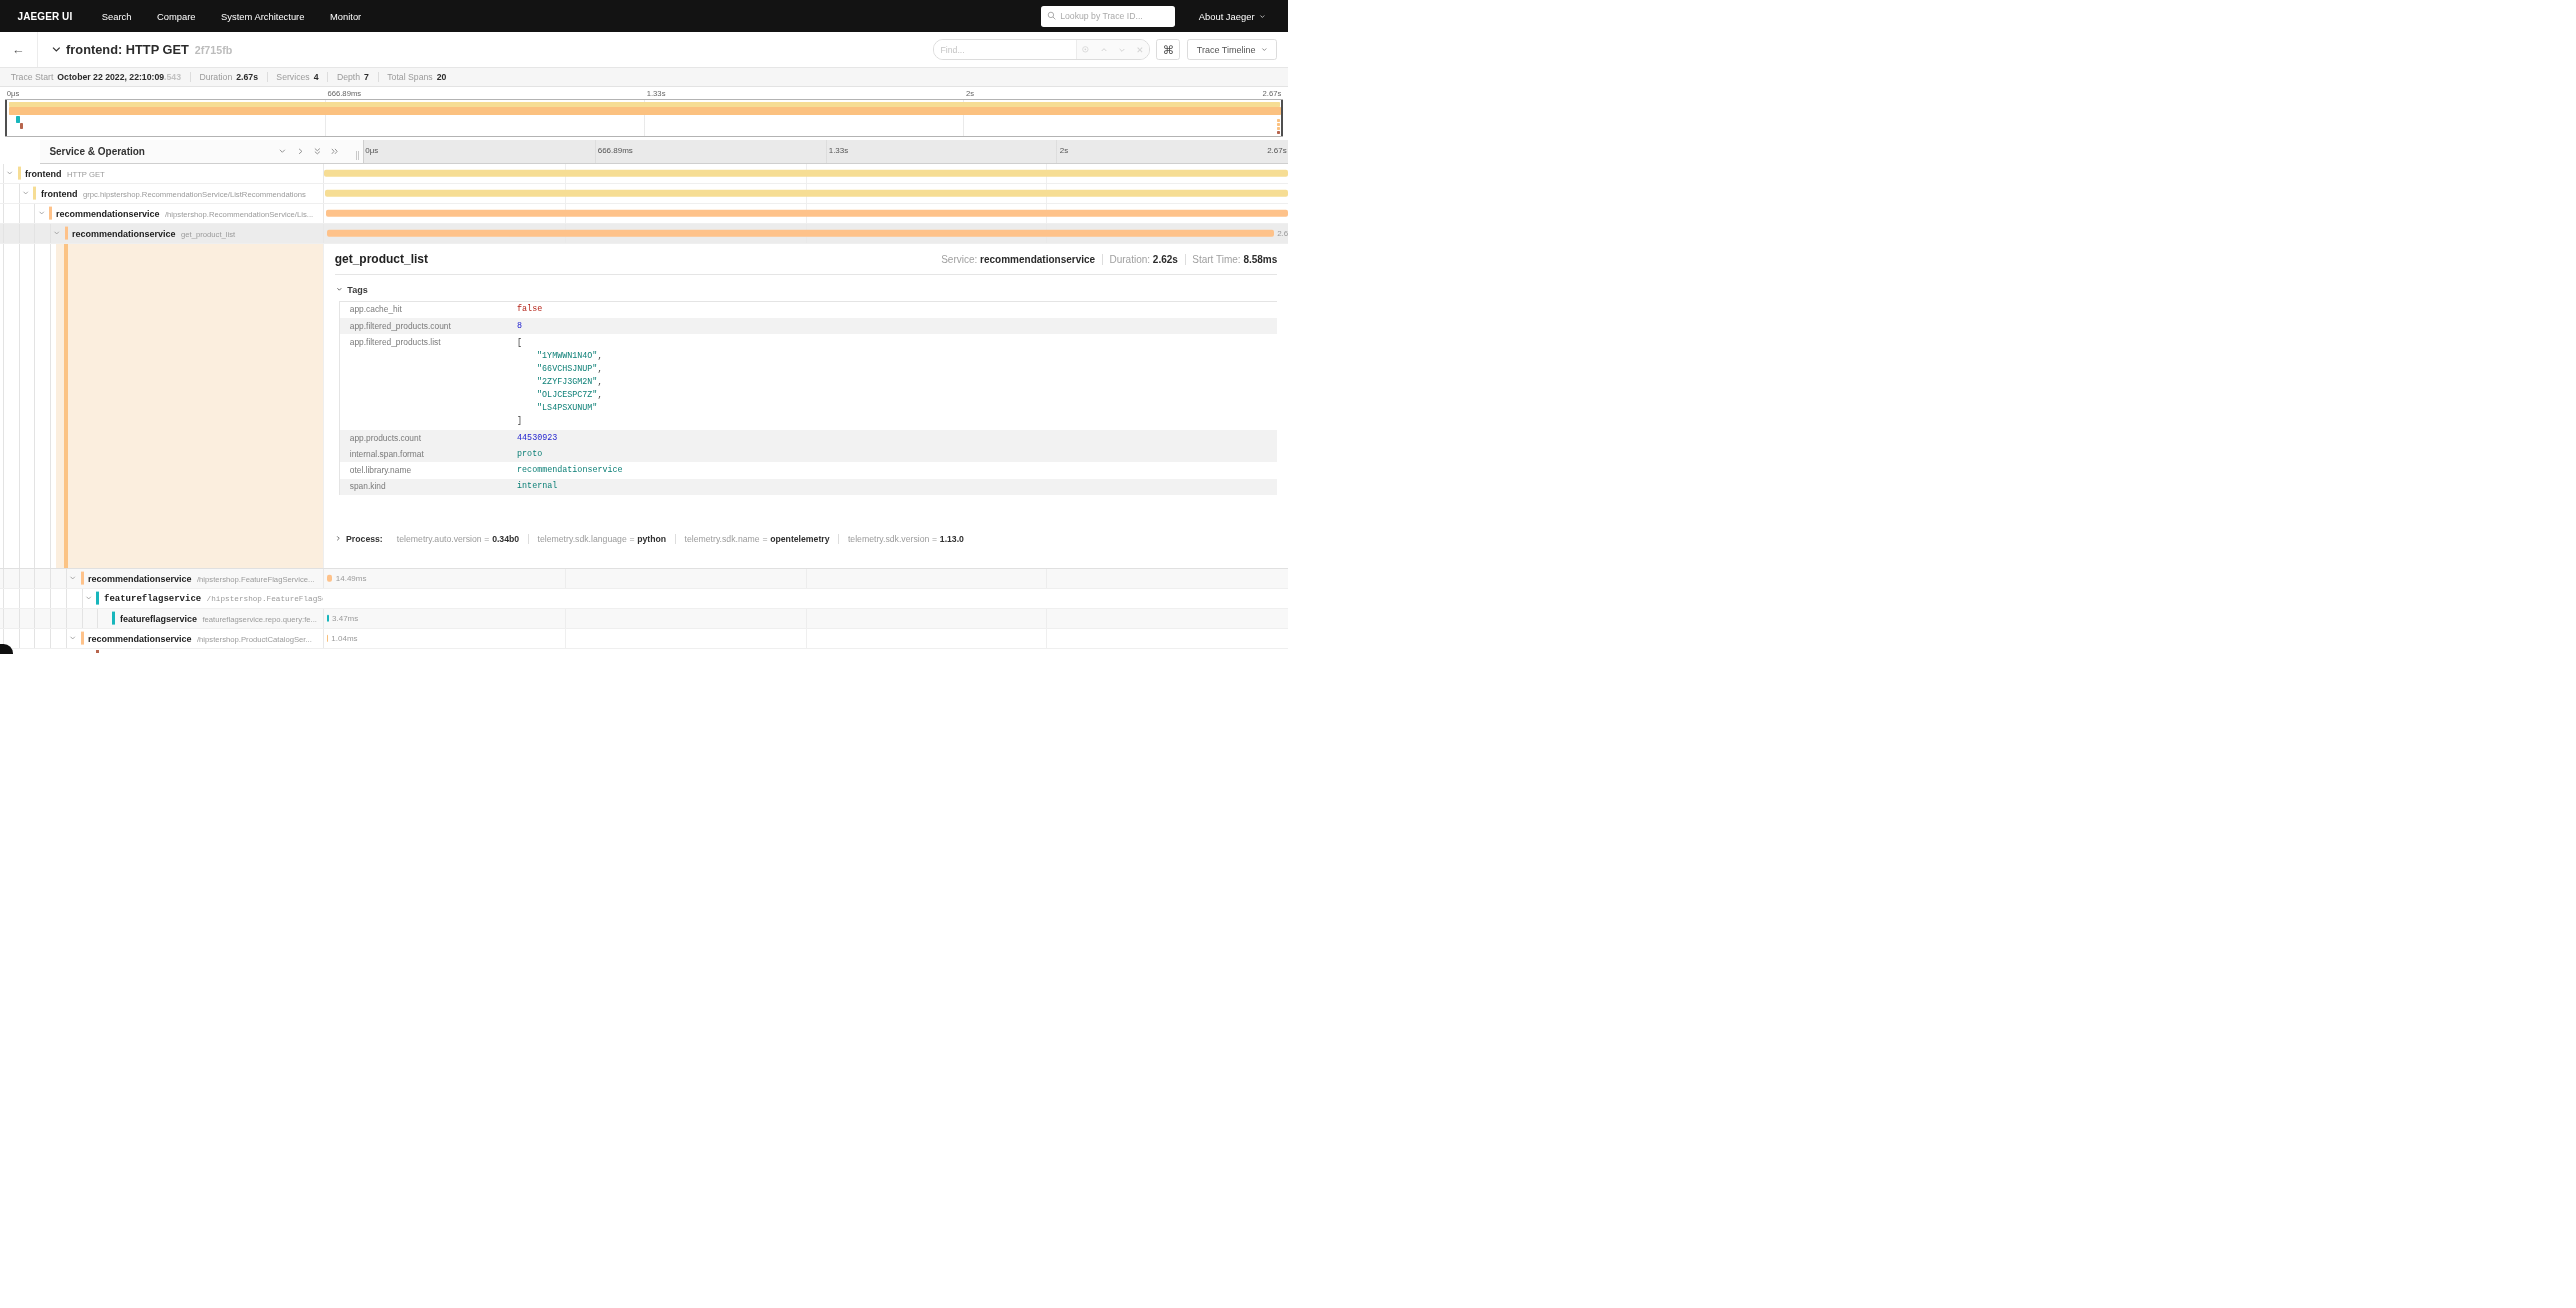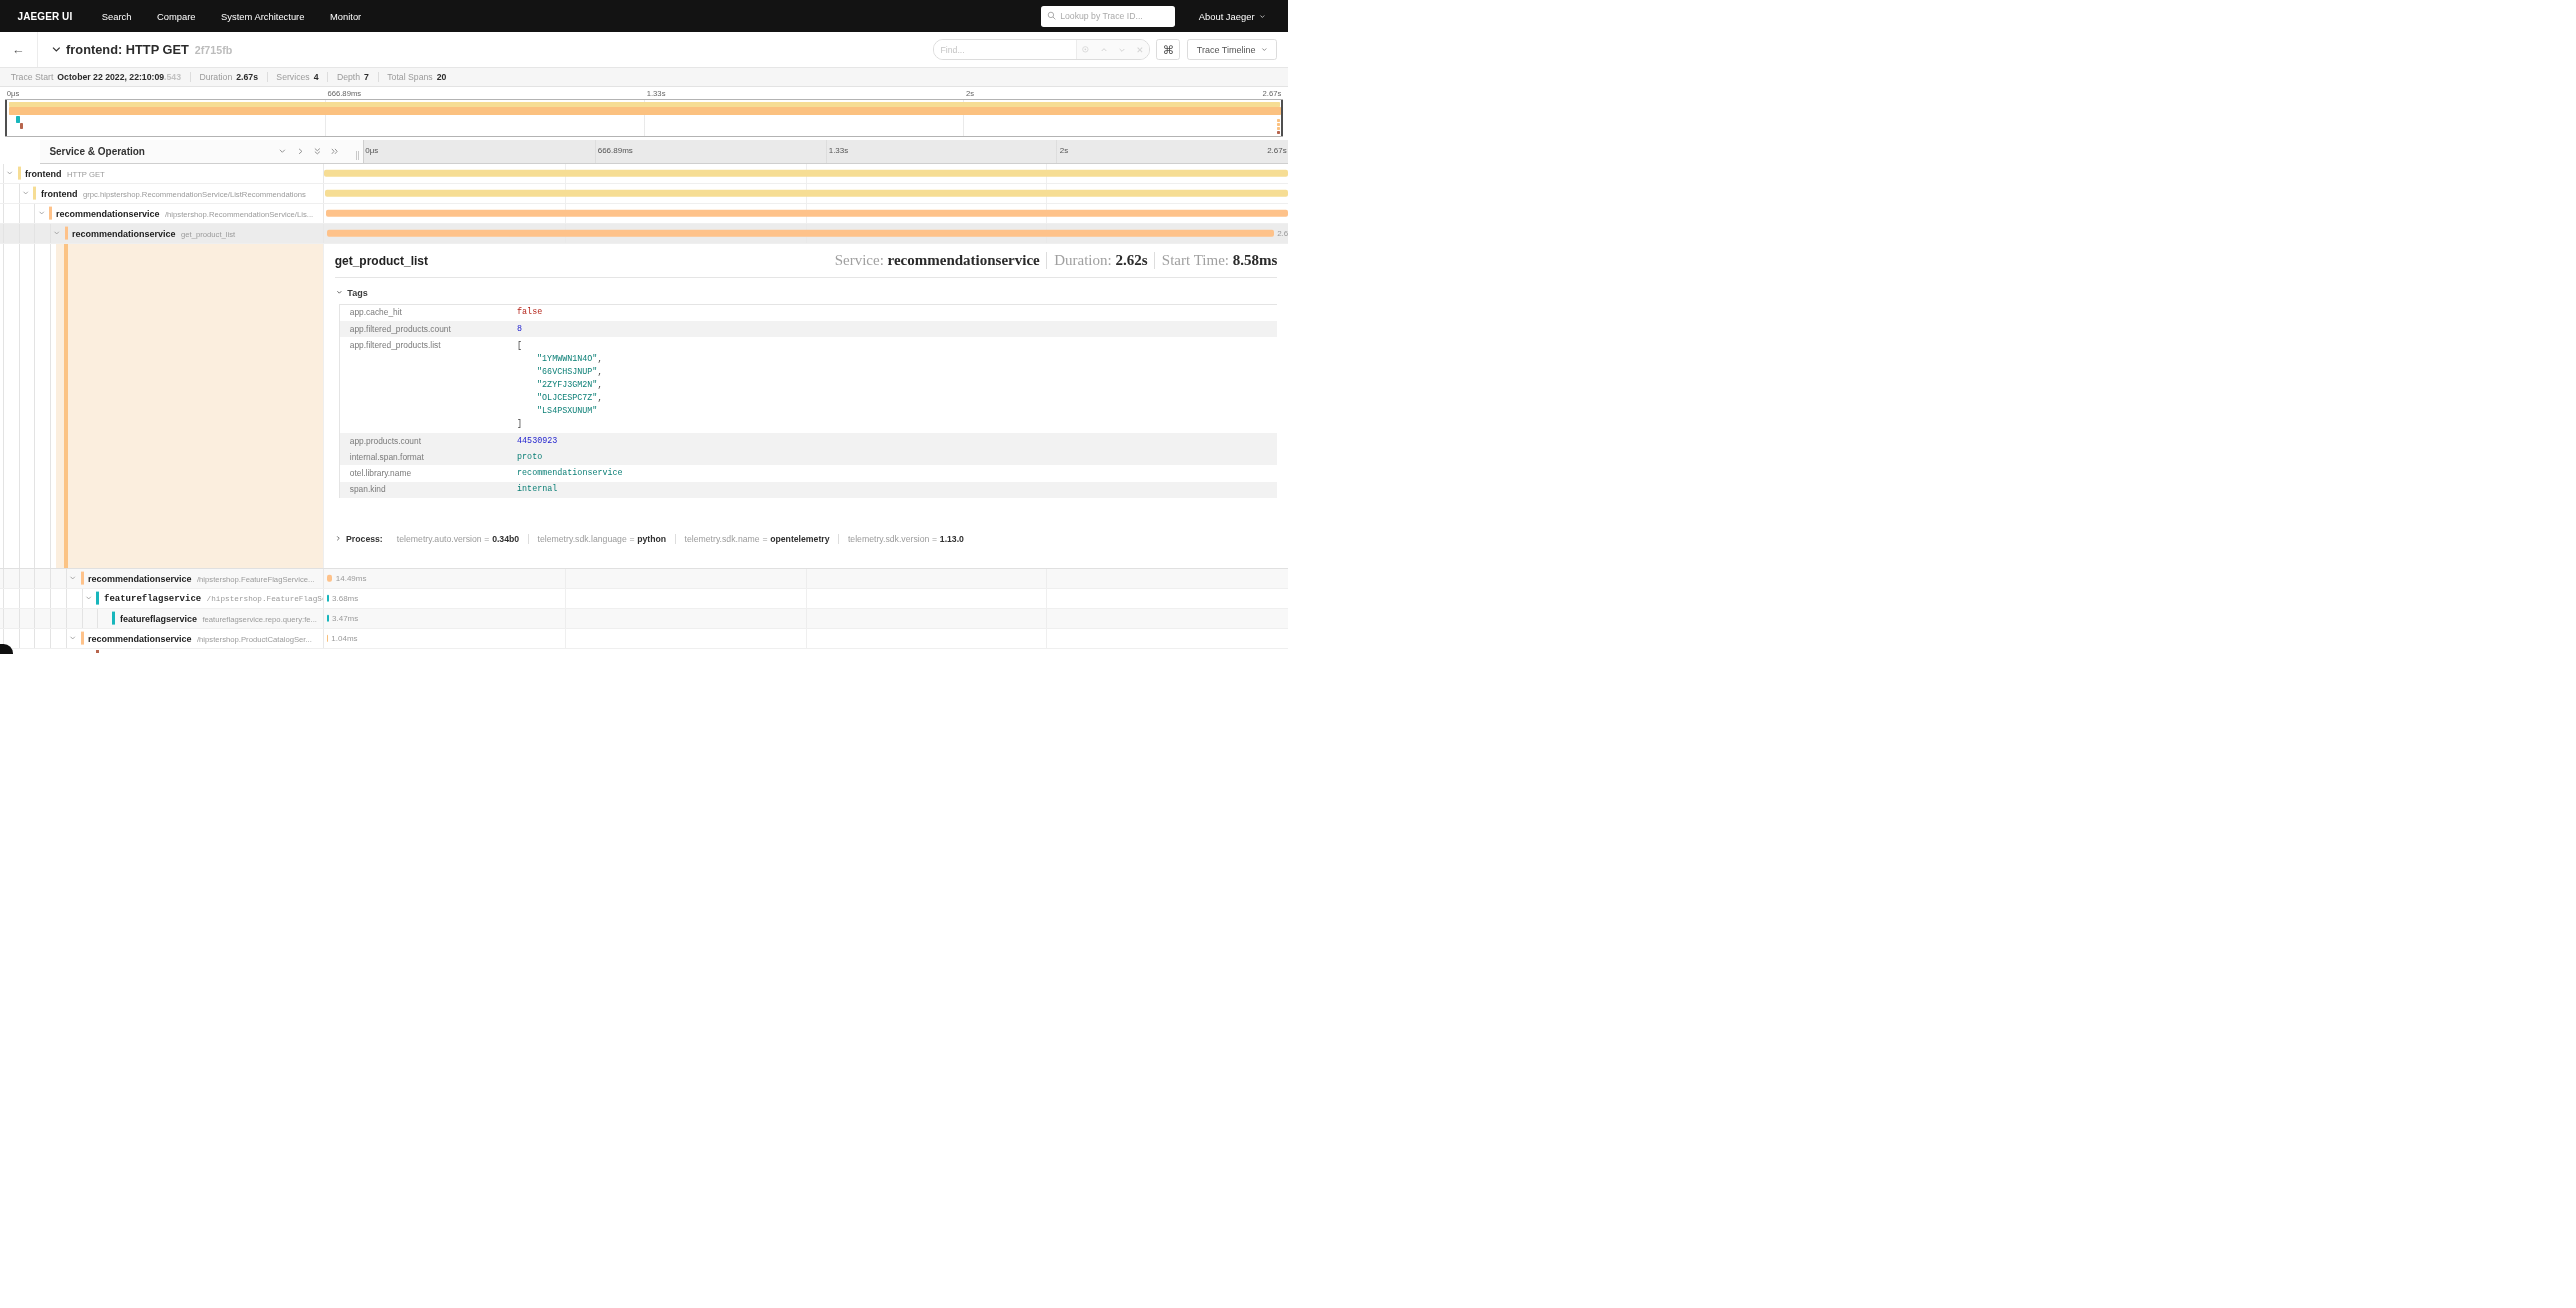--- a/index.html
+++ b/index.html
@@ -77,21 +77,21 @@
   .bar-label { position:absolute; top:50%; transform:translateY(-50%); font-size:8px; color:#9b9b9b; white-space:nowrap; }
 
   
   .detail-row { display:flex; height:325px; border-bottom:0.7px solid #e0e0e0; }
   .detail-left { position:relative; width:323px; flex-shrink:0; background:#fff; overflow:hidden; }
   .detail-tint { position:absolute; top:0; bottom:0; left:56px; right:0; }
   .detail-hl-guide { position:absolute; top:0; bottom:0; left:64px; width:4px; }
   .detail-panel { position:relative; flex:1; background:#fff; border-left:0.7px solid #eee; padding:8.7px 10.7px 0 10.7px; }
   .dp-titlerow { display:flex; align-items:baseline; }
   .dp-title { font-size:12px; font-weight:700; color:#222; }
-  .dp-meta { margin-left:auto; display:flex; align-items:center; font-size:15px;font-family:Liberation Serif, serif; }
+  .dp-meta { margin-left:auto; display:flex; align-items:center; font-size:10px; }
   .dp-meta .m-item { padding-left:6.7px; margin-left:6.7px; border-left:0.7px solid #ddd; }
   .dp-meta .m-item:first-child { border-left:none; }
   .m-label { color:#a0a0a0; }
   .m-value { color:#2b2b2b; font-weight:700; }
   .dp-hr { border:none; border-top:0.7px solid #e5e5e5; margin-top:7.4px; }
   .tags-head { display:flex; align-items:center; gap:4.7px; margin-top:10px; margin-left:1.3px; cursor:pointer; }
   .tags-title { font-size:9px; font-weight:700; color:#3c3c3c; }
   .tags-table { margin-top:6px; margin-left:4.7px; border-left:0.7px solid #e4e4e4; border-top:0.7px solid #e4e4e4; }
   .tag-row { display:flex; align-items:flex-start; min-height:16px; padding:2.7px 0; font-size:8.4px; }
   .tag-row.alt { background:#f2f2f2; }
@@ -455,24 +455,20 @@
           <span class="guide" style="left: 66px;"></span>
           <span class="guide" style="left: 82px;"></span>
           <span class="row-chev" style="left: 85px;">
             <svg width="7.4" height="7.4" viewBox="0 0 12 12">
               <polyline points="2.5,4 6,7.5 9.5,4" fill="none" stroke="#9a9a9a" stroke-width="1.4"></polyline>
             </svg>
           </span>
           <span class="svc-bar" style="left: 96px; background: rgb(24, 182, 188);"></span>
           <span class="row-labels" style="left: 104px; font-family: Liberation Mono, monospace;"><span class="svc-name">featureflagservice</span><span class="op-name">/hipstershop.FeatureFlagService/Ge...</span></span>
         </div>
-        <div class="tl-cell">
-          <div class="span-bar" style="left: 0.34%; width: 0.14%; background: rgb(24, 182, 188);"></div>
-          <span class="bar-label" style="left: calc(0.48% + 3.4px);">3.68ms</span>
-        </div>
       </div>
       <div class="row zebra">
         <div class="name-cell">
           <span class="guide" style="left: 2.7px;"></span>
           <span class="guide" style="left: 18.5px;"></span>
           <span class="guide" style="left: 34px;"></span>
           <span class="guide" style="left: 50px;"></span>
           <span class="guide" style="left: 66px;"></span>
           <span class="guide" style="left: 82px;"></span>
           <span class="guide" style="left: 97px;"></span>

